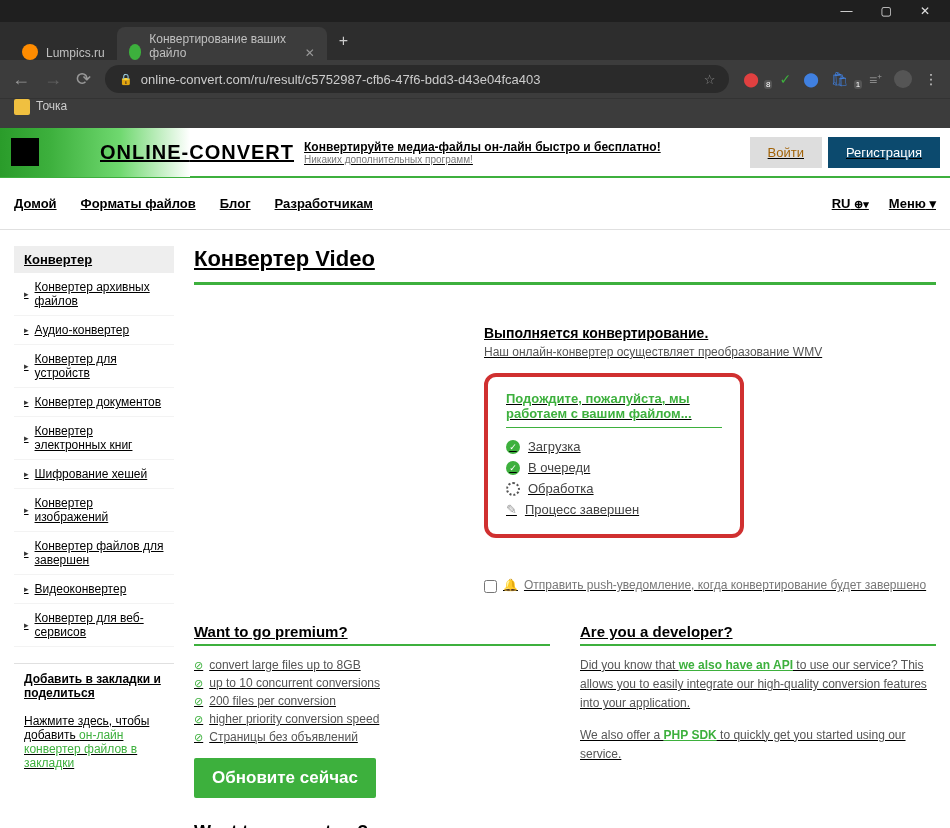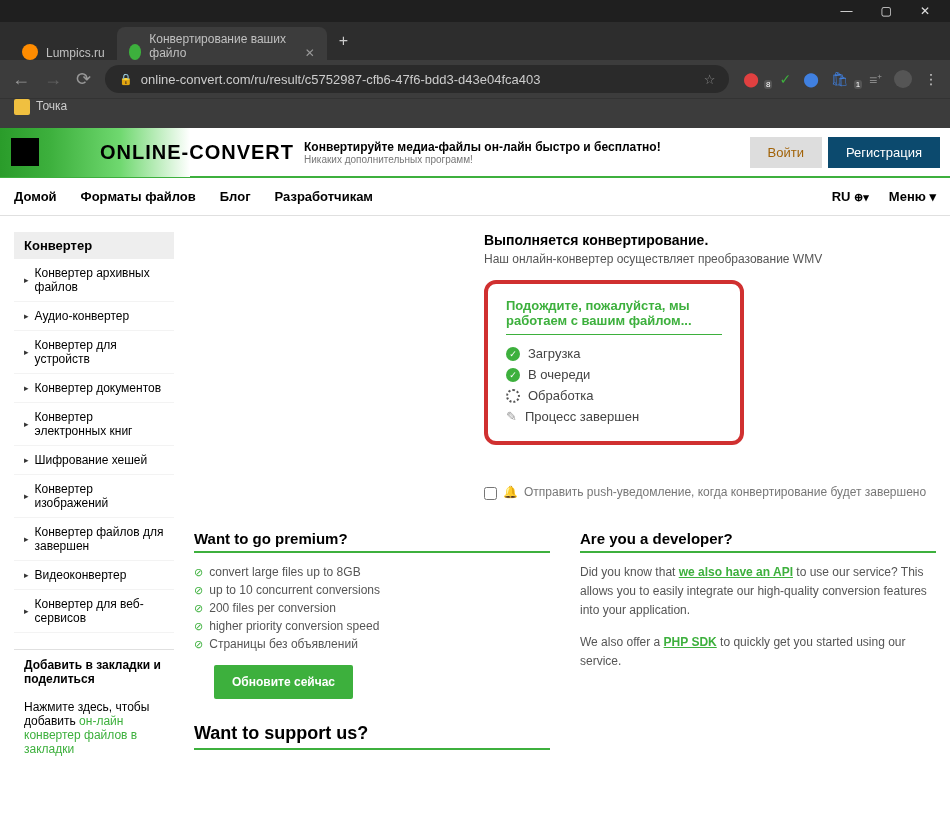--- a/index.html
+++ b/index.html
@@ -21,35 +21,35 @@
 .addr-field { flex: 1; background: #2a2a2a; border-radius: 16px; height: 28px; display: flex; align-items: center; padding: 0 14px; font-size: 13px; color: #ccc; gap: 8px; }
 .lock { color: #999; font-size: 11px; }
 .ext-icons { display: flex; gap: 12px; align-items: center; font-size: 14px; }
 .ext-icons span { position: relative; }
 .badge { position: absolute; bottom: -3px; right: -5px; background: #555; color: #fff; font-size: 8px; border-radius: 3px; padding: 0 2px; }
 
 .bookmark-bar { background: #3c3c3c; height: 30px; display: flex; padding: 0 14px; font-size: 12px; color: #ccc; gap: 6px; border-top: 1px solid #333; }
 .bm-icon { width: 16px; height: 16px; background: #f0c040; border-radius: 2px; }
 
 
-.page { background: #fff; height: 700px; overflow: hidden; }
+.page { background: #fff; height: 700px; overflow: hidden; text-decoration: underline; }
 .site-header { height: 50px; display: flex; align-items: center; border-bottom: 2px solid #3db03d; }
 .logo-area { display: flex; align-items: center; }
 .logo-block { width: 50px; height: 50px; background: linear-gradient(to right, #2a9c2a, #3db03d); display: flex; align-items: center; justify-content: center; }
 .logo-person { width: 28px; height: 28px; background: #000; }
 .gradient-strip { width: 140px; height: 50px; background: linear-gradient(to right, #3db03d, #6fd86f, #fff); }
 .logo-text { font-size: 20px; font-weight: bold; letter-spacing: 1px; margin-left: -90px; z-index: 1; color: #000; }
 .logo-text .c { color: #000; }
 .header-tagline { font-size: 12px; margin-left: 10px; flex:1; }
 .header-tagline .line1 { font-weight: bold; }
 .header-tagline .line2 { font-size: 10px; color: #777; }
 .btn-login { background: #ddd; color: #a16207; padding: 8px 18px; font-size: 13px; margin-right: 6px; cursor: pointer; }
 .btn-register { background: #0c4a6e; color: #fff; padding: 8px 18px; font-size: 13px; margin-right: 10px; cursor: pointer; }
 
-.top-nav { height: 38px; display: flex; align-items: center; padding: 0 14px; font-size: 13px; font-weight: bold; gap: 24px; border-bottom: 1px solid #e0e0e0; }
+.top-nav { height: 52px; display: flex; align-items: center; padding: 0 14px; font-size: 13px; font-weight: bold; gap: 24px; border-bottom: 1px solid #e0e0e0; }
 .top-nav-right { margin-left: auto; display: flex; gap: 20px; }
 .globe { font-size: 11px; }
 
 .main-area { display: flex; padding: 16px 14px; gap: 20px; }
 
 
 .sidebar { width: 160px; }
 .sidebar-title { background: #eee; padding: 6px 10px; font-weight: bold; font-size: 13px; }
 .sidebar-item { display: flex; padding: 7px 10px; font-size: 12px; align-items: center; gap: 6px; border-bottom: 1px solid #f3f3f3; cursor: pointer; }
 .caret { font-size: 9px; color: #333; }
@@ -73,21 +73,21 @@
 .pencil-icon { color: #999; font-size: 13px; }
 
 .push-notif { margin-left: 290px; display: flex; gap: 6px; align-items: flex-start; font-size: 12px; color: #777; margin-bottom: 30px; }
 .push-notif input { margin-top: 2px; }
 
 .columns { display: flex; gap: 30px; }
 .col { flex: 1; }
 .col-title { font-weight: bold; font-size: 15px; padding-bottom: 4px; border-bottom: 2px solid #3db03d; margin-bottom: 10px; }
 .bullet-line { display: flex; gap: 6px; font-size: 12px; color: #555; padding: 2px 0; align-items: center; }
 .small-check { color: #3db03d; font-size: 11px; }
-.upgrade-btn { background: #3db03d; color: #fff; padding: 10px 18px; display: inline-block; margin-top: 12px; font-size: 12px; font-weight: bold; border-radius: 2px; cursor:pointer;margin-left:20px; }
+.upgrade-btn { background: #3db03d; color: #fff; padding: 10px 18px; display: inline-block; margin-top: 12px; font-size: 17px; font-weight: bold; border-radius: 2px; cursor:pointer; }
 .dev-text { font-size: 12px; color: #555; line-height: 1.6; }
 .api-link { color: #3db03d; font-weight: bold; text-decoration: underline; }
 .support-title { font-weight: bold; font-size: 18px; padding-bottom: 4px; border-bottom: 2px solid #3db03d; margin-top: 24px; }
 </style>
 </head>
 <body>
 
 <div class="window-controls">
   <span>—</span>
   <span>▢</span>
@@ -205,20 +205,21 @@
           <span>Конвертер для веб-сервисов</span>
         </div>
 
       <div class="sidebar-box">
         <div class="sidebar-box-title">Добавить в закладки и поделиться</div>
         <span><span>Нажмите здесь, чтобы добавить </span><span class="green-link">он-лайн конвертер файлов в закладки</span></span>
       </div>
     </div>
 
     <div class="content">
+      <h1 class="page-title">Конвертер Video</h1>
 
       <div class="conversion-section">
         <div class="conv-h">Выполняется конвертирование.</div>
         <div class="conv-sub">Наш онлайн-конвертер осуществляет преобразование WMV</div>
 
         <div class="highlight-box">
           <div class="hb-title">Подождите, пожалуйста, мы работаем с вашим файлом...</div>
           <div class="hb-step">
               <span class="check-icon">✓</span>
               <span>Загрузка</span>

